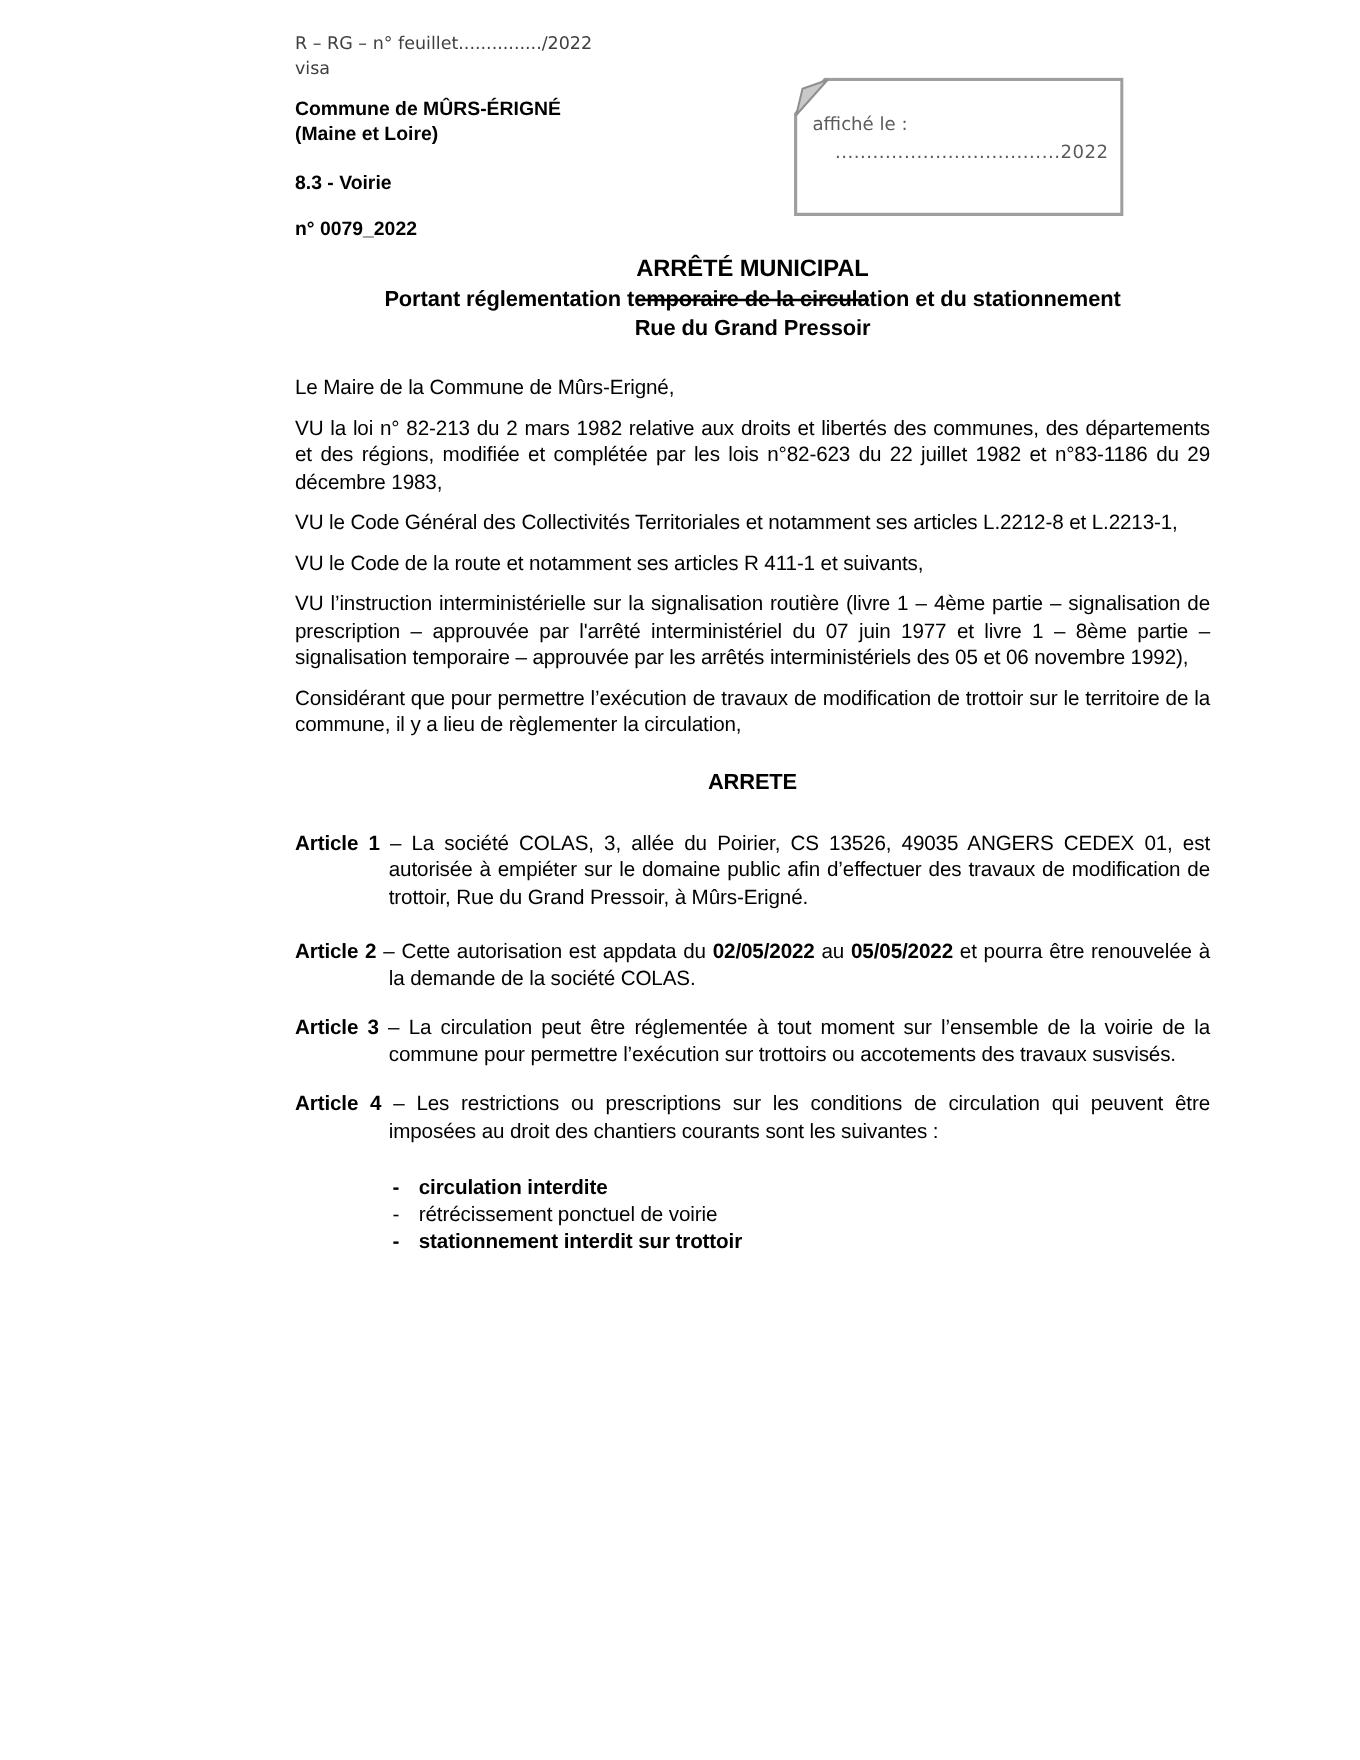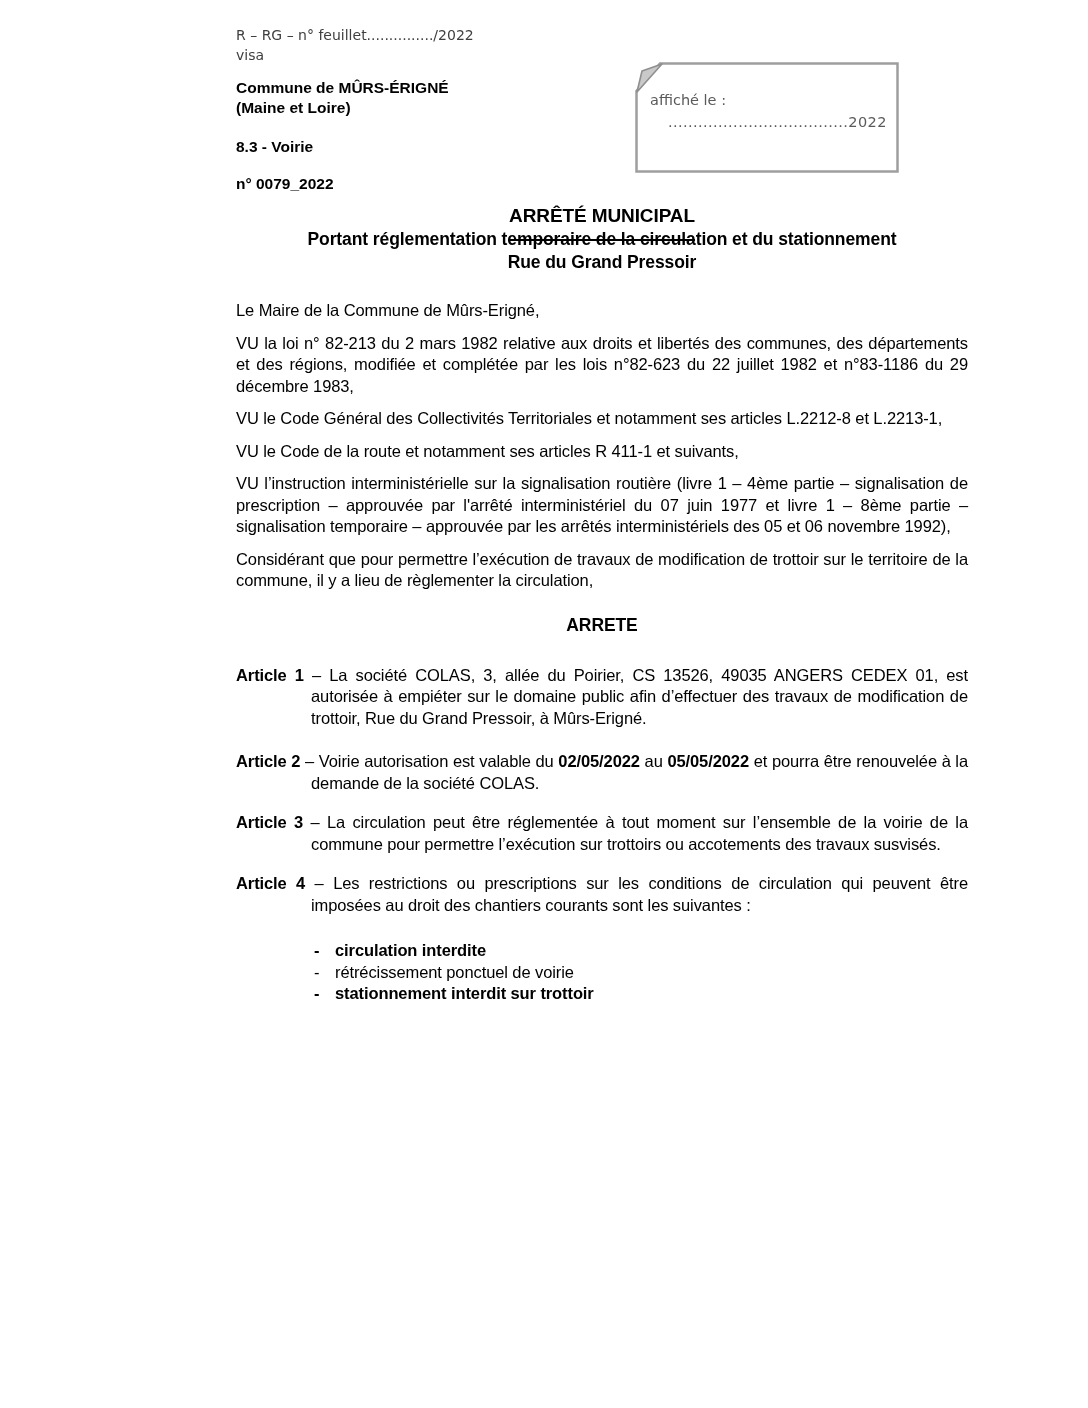--- a/index.html
+++ b/index.html
@@ -92,21 +92,21 @@
     <div class="recital">VU le Code de la route et notamment ses articles R 411-1 et suivants,</div>
     <div class="recital">VU l’instruction interministérielle sur la signalisation routière (livre 1 – 4ème partie – signalisation de prescription – approuvée par l'arrêté interministériel du 07 juin 1977 et livre 1 – 8ème partie – signalisation temporaire – approuvée par les arrêtés interministériels des 05 et 06 novembre 1992),</div>
     <div class="recital">Considérant que pour permettre l’exécution de travaux de modification de trottoir sur le territoire de la commune, il y a lieu de règlementer la circulation,</div>
 
     <div class="arrete">ARRETE</div>
 
     <div class="article a0">
       <span class="art-label">Article 1</span><span> – </span><span><span>La société COLAS, 3, allée du Poirier, CS 13526, 49035 ANGERS CEDEX 01, est autorisée à empiéter sur le domaine public afin d’effectuer des travaux de modification de trottoir, Rue du Grand Pressoir, à Mûrs-Erigné.</span></span>
     </div>
     <div class="article a1">
-      <span class="art-label">Article 2</span><span> – </span><span><span>Voirie autorisation est valable du </span><b>02/05/2022</b><span> au </span><b>05/05/2022</b><span> et pourra être renouvelée à la demande de la société COLAS.</span></span>
+      <span class="art-label">Article 2</span><span> – </span><span><span>Cette autorisation est appdata du </span><b>02/05/2022</b><span> au </span><b>05/05/2022</b><span> et pourra être renouvelée à la demande de la société COLAS.</span></span>
     </div>
     <div class="article a2">
       <span class="art-label">Article 3</span><span> – </span><span><span>La circulation peut être réglementée à tout moment sur l’ensemble de la voirie de la commune pour permettre l’exécution sur trottoirs ou accotements des travaux susvisés.</span></span>
     </div>
     <div class="article a3">
       <span class="art-label">Article 4</span><span> – </span><span><span>Les restrictions ou prescriptions sur les conditions de circulation qui peuvent être imposées au droit des chantiers courants sont les suivantes :</span></span>
     </div>
 
     <div class="rlist">
       <div class="item bold">

